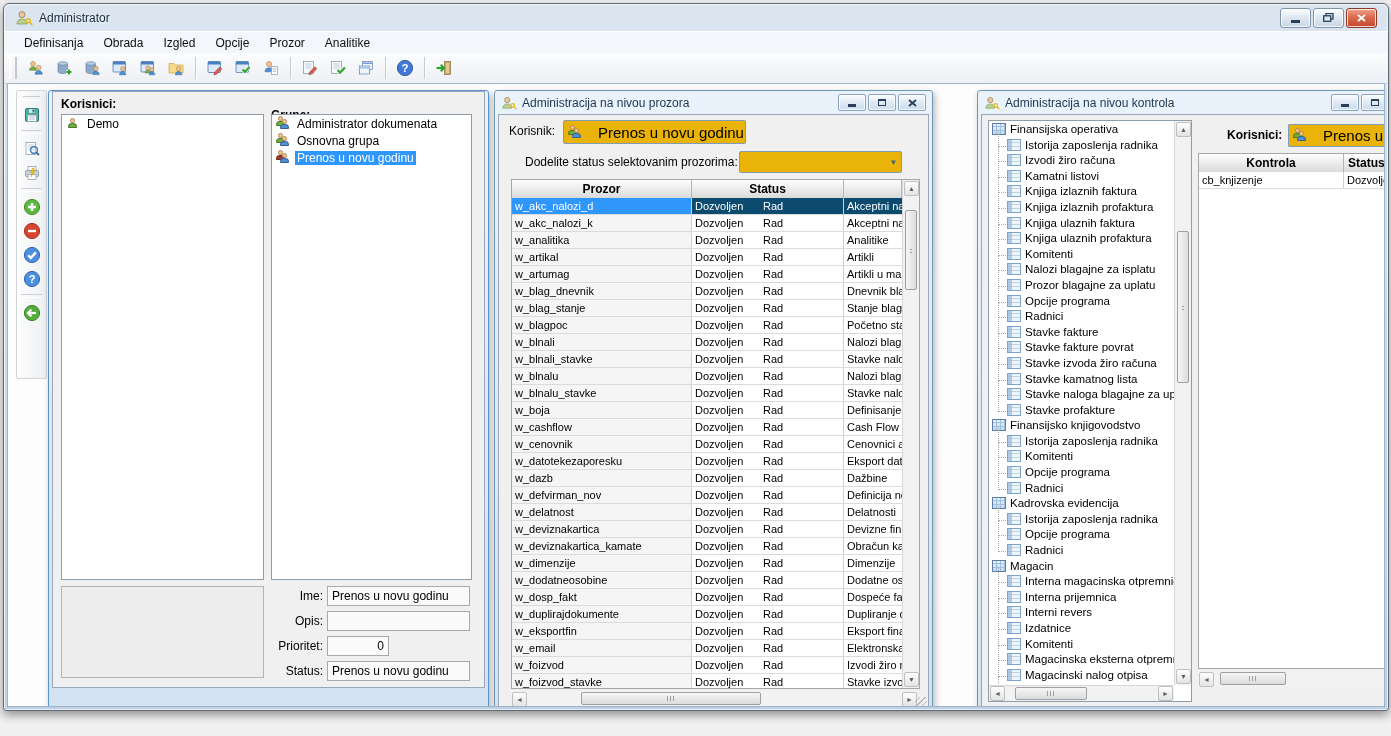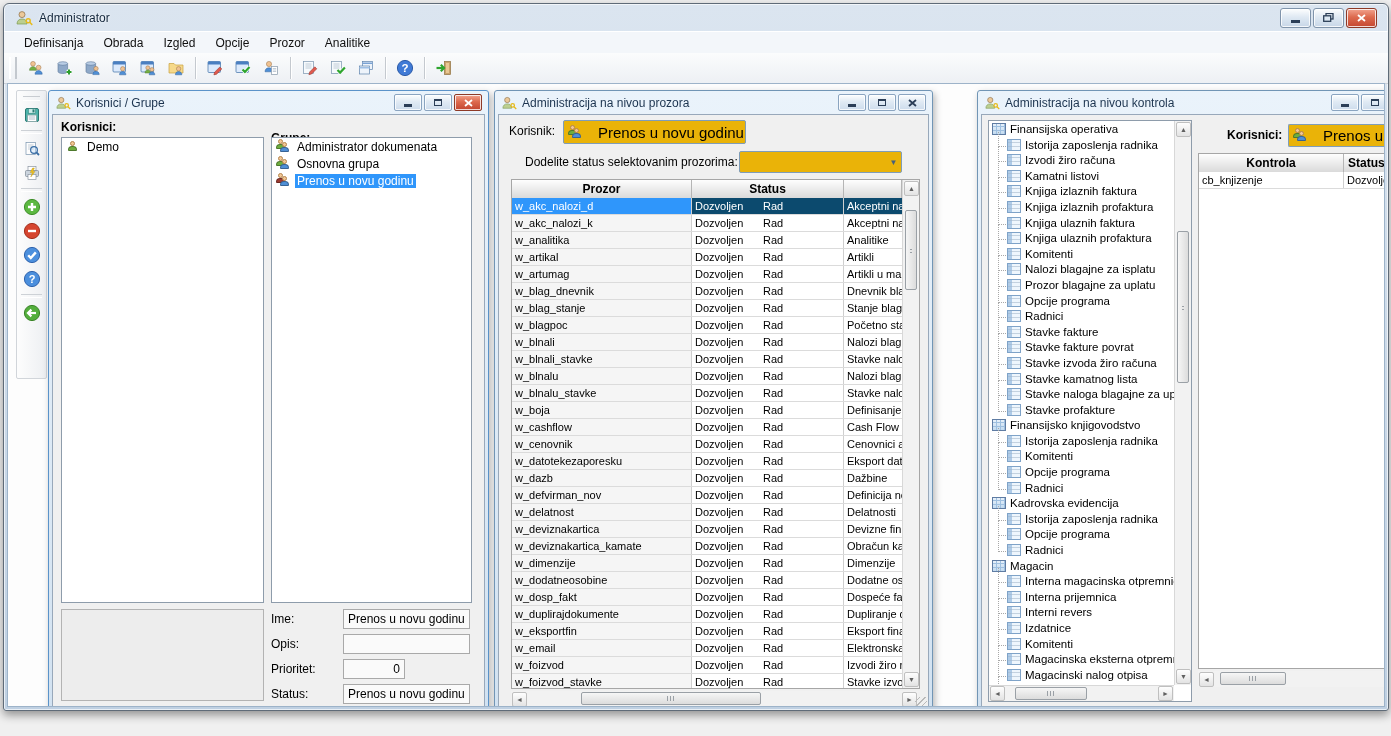--- a/index.html
+++ b/index.html
@@ -51,21 +51,21 @@
   .pp{position:relative;width:16px;height:15px;flex:0 0 16px}
   .pp i{position:absolute;width:11px;height:11px}
   .pp i::before{content:"";position:absolute;left:3px;top:0;width:5px;height:5px;border-radius:50%;background:#f2c795;border:1px solid #b5854e;box-sizing:border-box}
   .pp i::after{content:"";position:absolute;left:1px;top:5px;width:9px;height:5px;border-radius:4px 4px 1px 1px;background:var(--shirt,#6fae3f);border:1px solid rgba(0,0,0,.3);box-sizing:border-box}
   .pp .b{left:0;top:0;--shirt:#6fae3f}
   .pp .f{left:4px;top:3px;--shirt:#4f8fd6}
   .pp.single .f{left:2px;top:2px;--shirt:#6fae3f}
   .k-users-red .pp .b{--shirt:#9c3a30}
   
   .frow{display:flex;align-items:center;height:20px;margin-bottom:5px}
-  .flabel{width:52px;text-align:left;margin-right:20px;font-size:12px}
+  .flabel{width:52px;text-align:right;margin-right:4px;font-size:12px}
   .fbox{flex:1;height:18px;background:#fafafa;border:1px solid #a9a9a9;font-size:12px;padding:0 4px;display:flex;align-items:center;white-space:nowrap;overflow:hidden}
   .fbox.num{flex:0 0 52px;justify-content:flex-end}
   .bpanel{background:#ededed;border:1px solid #b3b3b3}
   
   .combo{background:#eab308;border:1px solid #7f9db9;border-radius:2px;display:flex;align-items:center;gap:15px;padding-left:3px;font-size:15px;white-space:nowrap;overflow:hidden}
   .carrow{margin-left:auto;flex:0 0 15px;text-align:center;color:#44617e;font-size:8px}
   .carrow::before{content:"▼"}
   
   .dtable{background:#fff;border:1px solid #a6a6a6}
   .th{position:absolute;left:0;right:17px;top:0;height:18px;display:flex;background:linear-gradient(#fefefe,#dadada);border-bottom:1px solid #999;font-weight:bold;font-size:12px}
@@ -325,44 +325,20 @@
       <span class="sbtn">
           <svg width="18" height="18" viewBox="0 0 18 18">
             <circle cx="9" cy="9" r="7.6" fill="#53ae3c" stroke="#3a8427"></circle>
             <path d="M13 9H5.5" stroke="#fff" stroke-width="2.2"></path>
             <path d="M8.4 5.6L5 9l3.4 3.4" stroke="#fff" stroke-width="2.2" fill="none"></path>
           </svg>
         </span>
     </div>
 
     <div class="cw cw1 active">
-      <div class="cwtb">
-        <span>
-            <svg width="16" height="14" viewBox="0 0 18 16">
-              <circle cx="7" cy="4.6" r="3" fill="#ecc999" stroke="#8a6b42" stroke-width=".7"></circle>
-              <path d="M2 14c0-3.4 2.2-5 5-5s5 1.6 5 5z" fill="#bccf90" stroke="#7d9b55" stroke-width=".7"></path>
-              <circle cx="13.2" cy="10.8" r="2" fill="none" stroke="#e6bb1e" stroke-width="1.5"></circle>
-              <path d="M14.7 12.3l2.6 2.6" stroke="#e6bb1e" stroke-width="1.5"></path>
-            </svg>
-          </span>
-        <span>Korisnici / Grupe</span>
-        <span class="cwbtns">
-          <span class="wbtn">
-              <span class="wgmin"></span>
-            </span>
-          <span class="wbtn">
-              <span class="wgmax"></span>
-            </span>
-          <span class="wbtn red">
-              <svg width="9" height="8" viewBox="0 0 9 8">
-                <path d="M1 1l7 6M8 1l-7 6" stroke="#fff" stroke-width="1.8"></path>
-              </svg>
-            </span>
-        </span>
-      </div>
       <div class="cwbody">
         <span class="abs blbl" style="left:8px;top:5px">Korisnici:</span>
         <span class="abs blbl" style="left:218px;top:16px">Grupe:</span>
         <div class="abs listbox" style="left:8px;top:22px;width:201px;height:464px">
 
             <div class="litem k-user-single">
               <span class="pp single">
                 <i class="f"></i>
               </span>
               <span class="txt">Demo</span>

